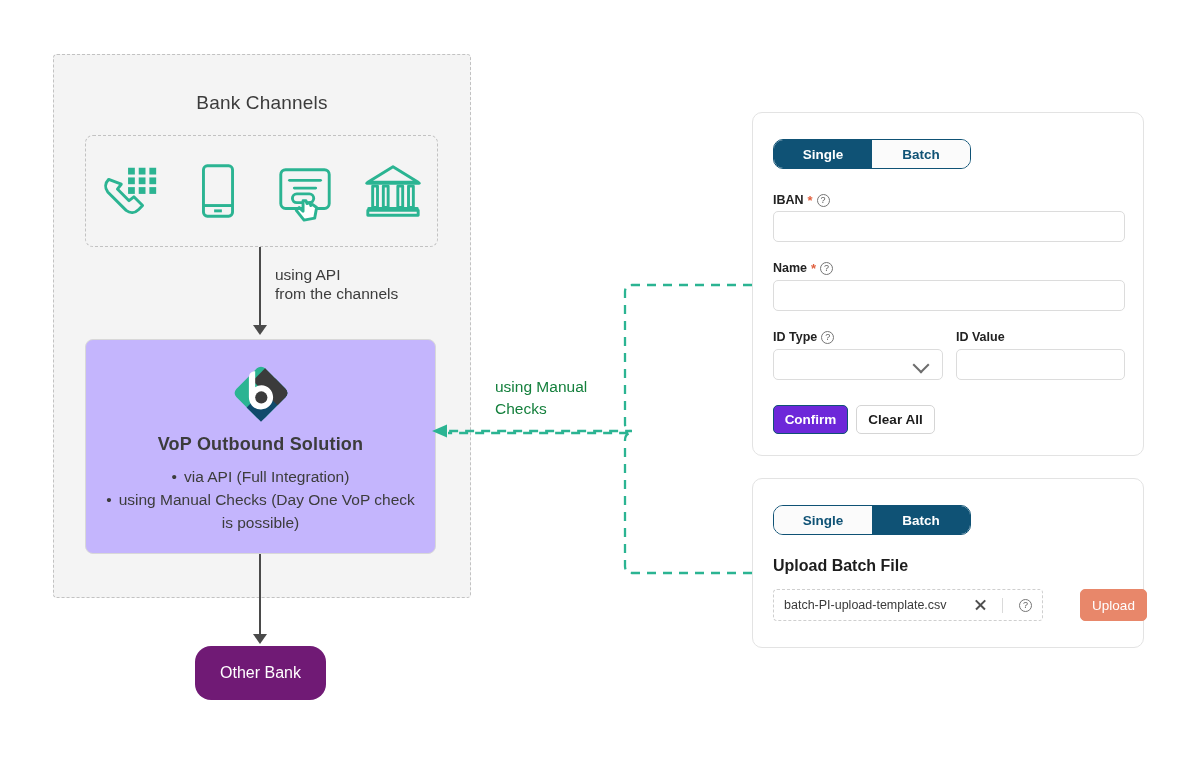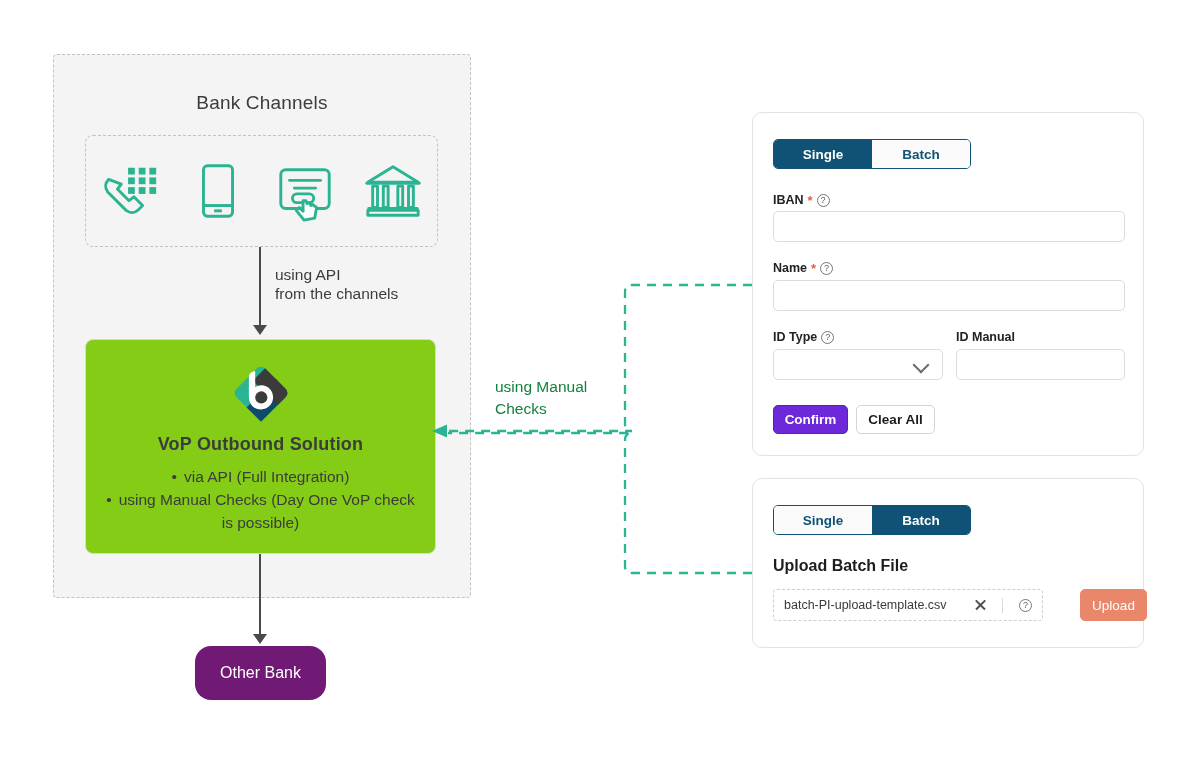--- a/index.html
+++ b/index.html
@@ -46,21 +46,21 @@
   }
   .api-label {
     position: absolute; left: 275px; top: 265px;
     font-size: 15.5px; line-height: 19px; color: #3c3c3c;
   }
 
   
   .vop-card {
     position: absolute; left: 85px; top: 339px;
     width: 351px; height: 215px;
-    background: #84cc16;
+    background: #c4b5fd;
     border: 1.5px solid #d8d8d8; border-radius: 8px;
     text-align: center;
   }
   .vop-logo { margin: 22px auto 10px; display: block; }
   .vop-title { font-size: 18px; font-weight: bold; color: #3c3c3c; letter-spacing:.2px; }
   .vop-list { list-style: none; margin-top: 10px; padding: 0 14px; }
   .vop-list li {
     font-size: 15.5px; line-height: 23px; color: #3c3c3c;
     text-indent: 0;
   }
@@ -97,21 +97,21 @@
     position: absolute;
     background: #fff;
     border: 1px solid #e3e3e3; border-radius: 10px;
   }
   #card-single { left: 752px; top: 112px; width: 392px; height: 344px; }
   #card-batch  { left: 752px; top: 478px; width: 392px; height: 170px; }
 
   .seg {
     position: absolute; left: 20px; top: 26px;
     display: flex; width: 198px; height: 30px;
-    border-radius: 5px; overflow: hidden;
+    border-radius: 10px; overflow: hidden;
     border: 1px solid #0f5275;
   }
   .seg div {
     flex: 1; display: flex; align-items: center; justify-content: center;
     font-size: 13.5px; font-weight: bold; cursor: pointer;
   }
   .seg .on  { background: #0f5275; color: #ffffff; }
   .seg .off { background: #fbfbfb; color: #0f5275; }
 
   .fld-label {
@@ -287,21 +287,21 @@
 
     <div class="fld-label" style="left:20px; top:217px;">
       <span>ID Type</span>
       <span class="qmark">?</span>
     </div>
     <div class="inp" style="left:20px; top:236px; width:170px; height:31px;">
       <span class="selchev" style="left:141px; top:9px;"></span>
     </div>
 
     <div class="fld-label" style="left:203px; top:217px;">
-      <span>ID Manual</span>
+      <span>ID Value</span>
     </div>
     <div class="inp" style="left:203px; top:236px; width:169px; height:31px;"></div>
 
     <div class="btn btn-primary" style="left:20px; top:292px; width:75px; height:29px;">Confirm</div>
     <div class="btn btn-ghost" style="left:103px; top:292px; width:79px; height:29px;">Clear All</div>
   </div>
 
   <div class="card" id="card-batch">
 
     <div class="seg">

